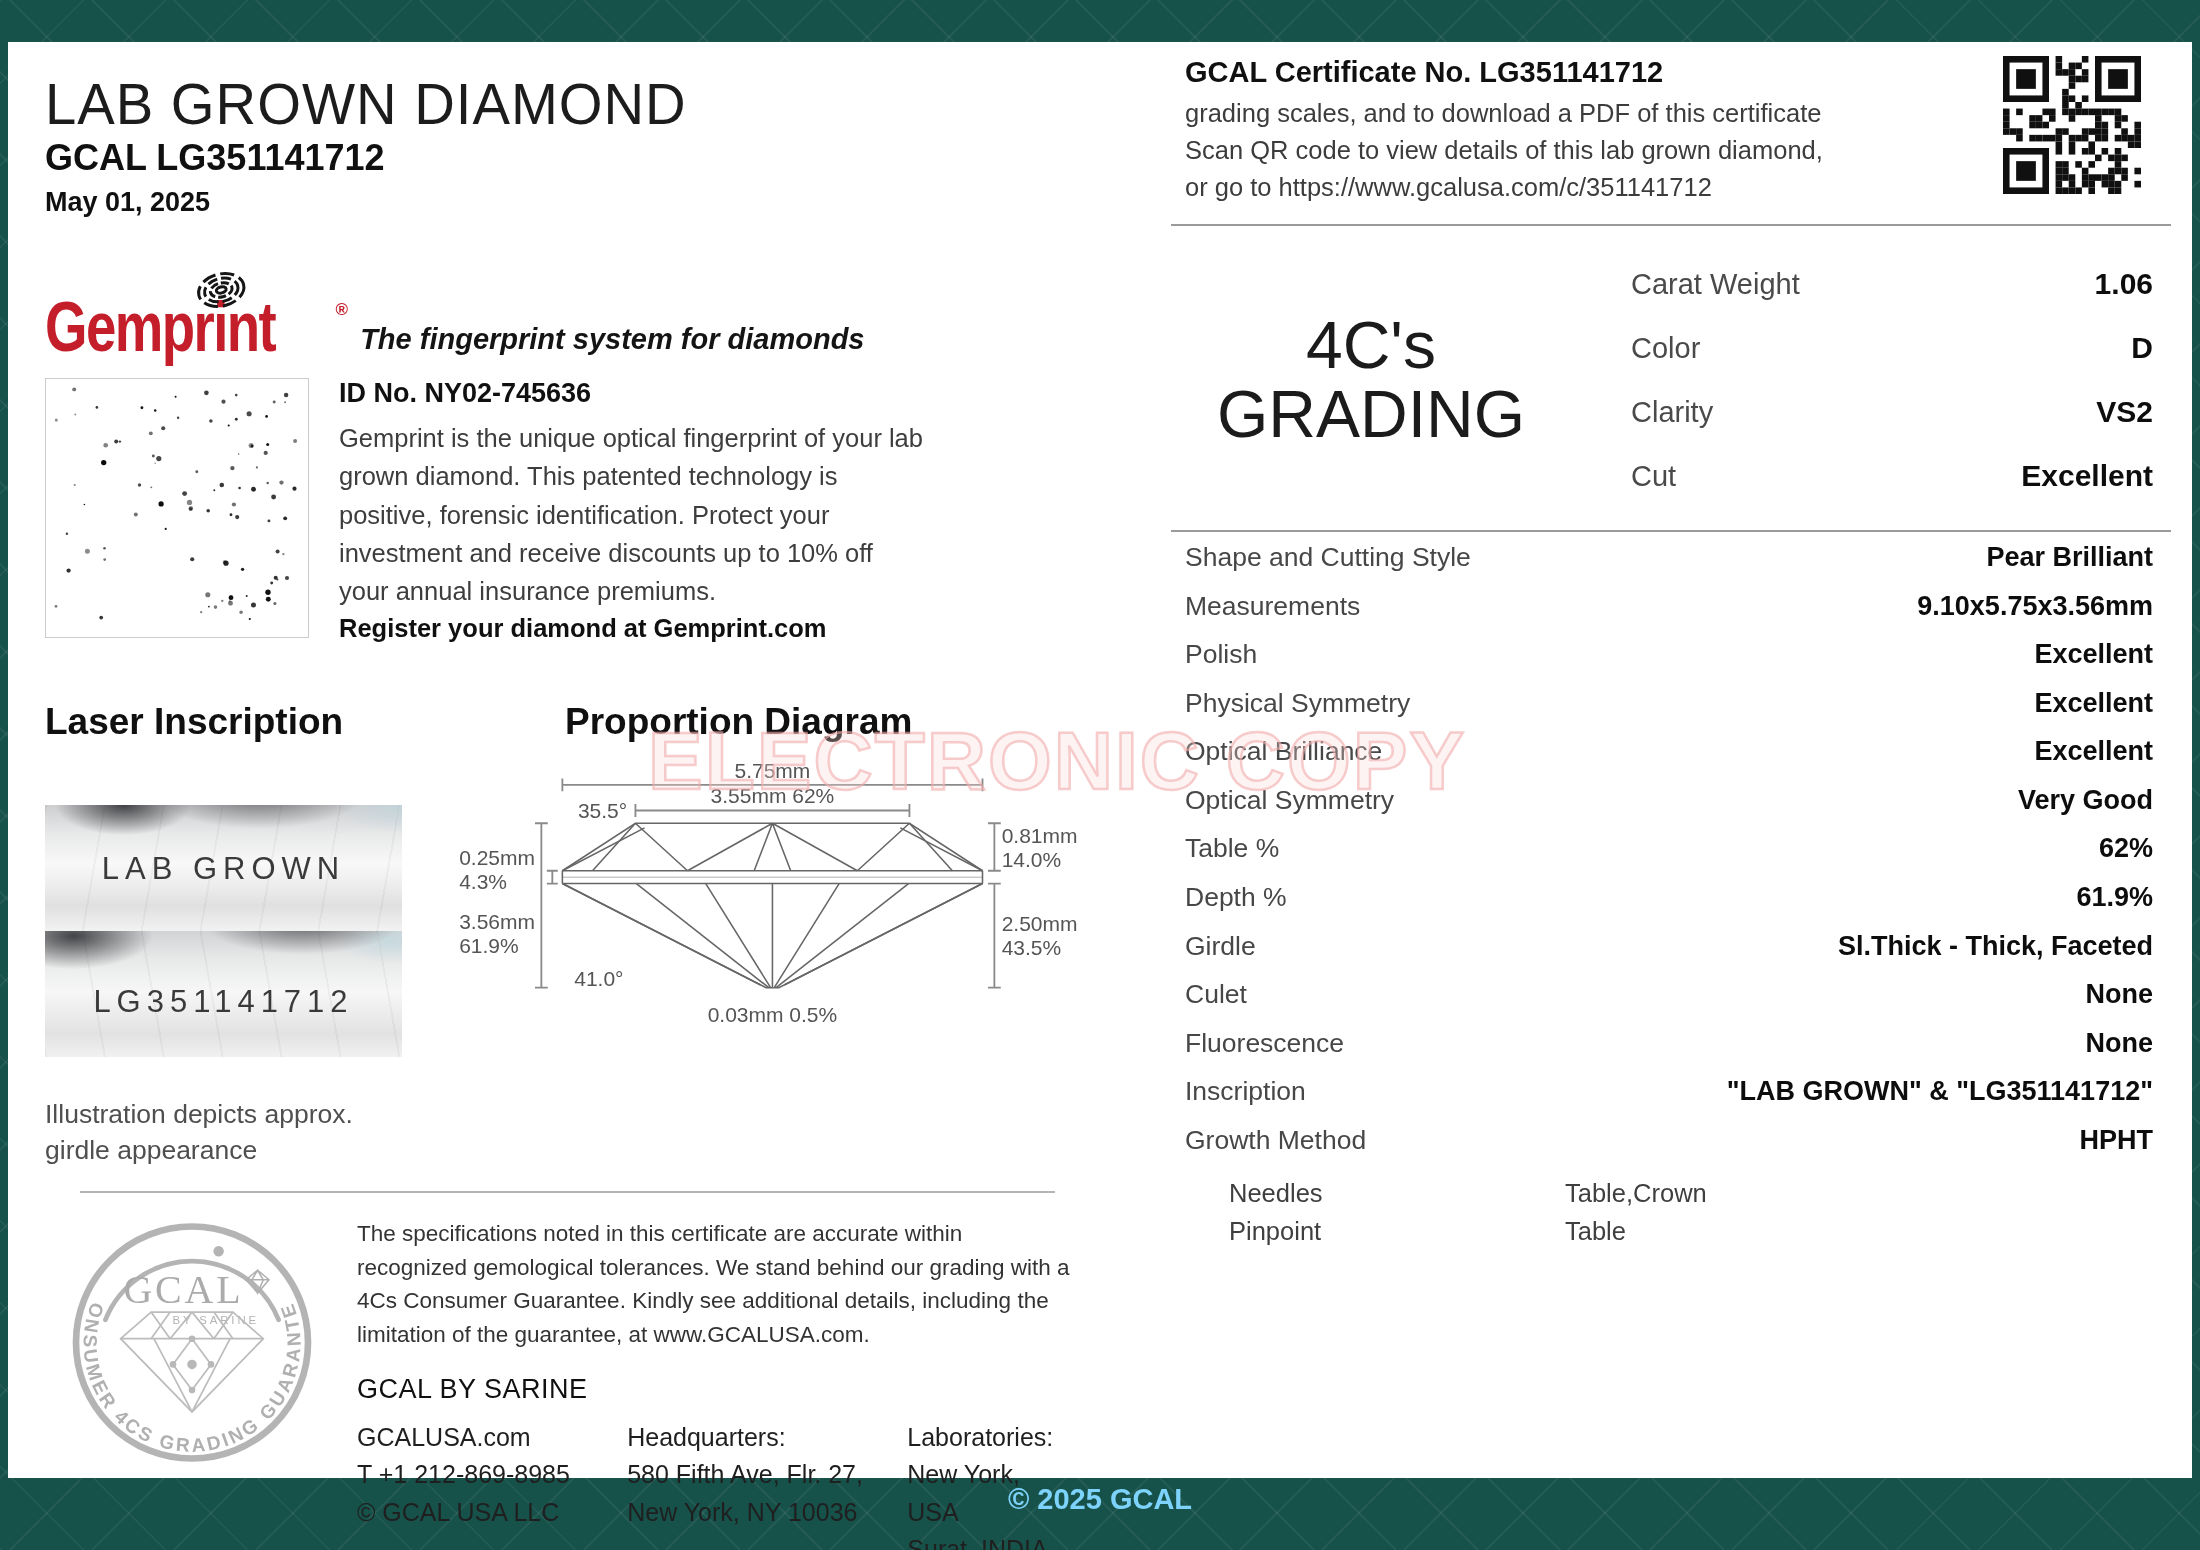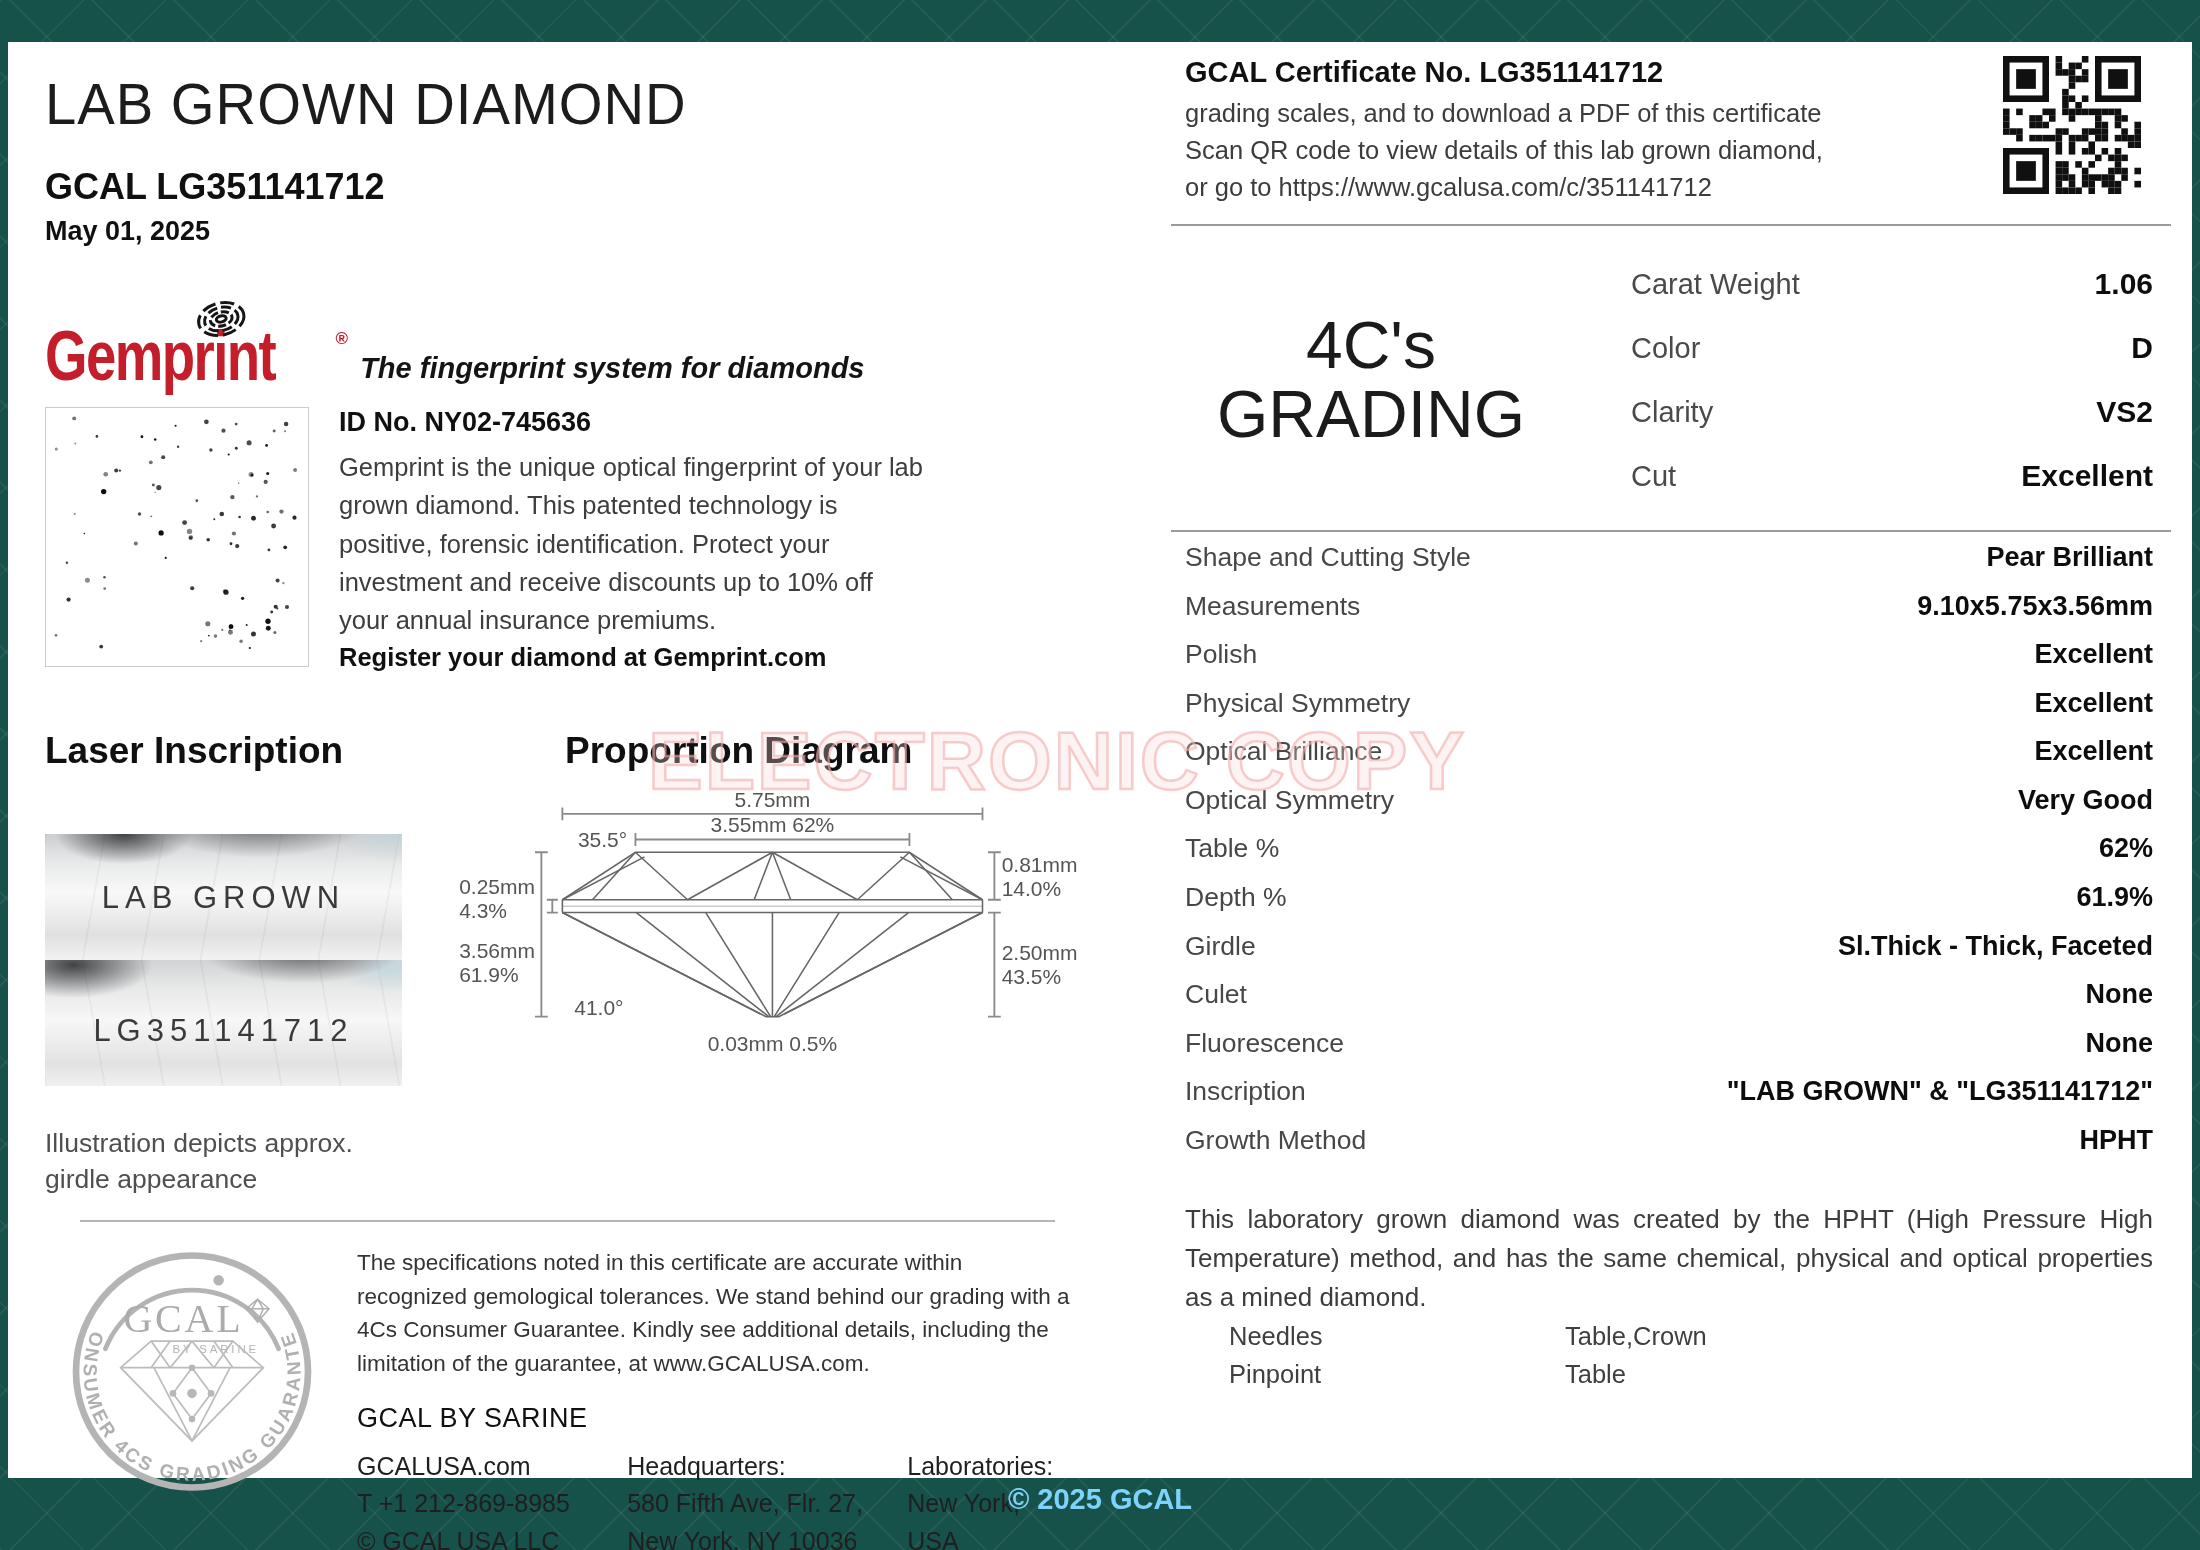--- a/index.html
+++ b/index.html
@@ -22,21 +22,21 @@
     font-size:82px;font-weight:700;letter-spacing:2px;white-space:nowrap;
     color:rgba(250,214,214,0.30);
     -webkit-text-stroke:2.5px rgba(242,172,172,0.6);
   }
   
   .left-col{position:absolute;left:37px;top:0;width:1045px;}
   .right-col{position:absolute;left:1163px;top:0;width:1000px;}
   .rule{height:2px;background:#9a9a9a;border:none;}
   
   .big-title{margin:28px 0 0 0;font-size:58px;font-weight:300;letter-spacing:1px;color:#1c1c1c;transform:scaleX(.97);transform-origin:left;white-space:nowrap;}
-  .cert-code{margin-top:29px;font-size:36px;font-weight:700;color:#101010;}
+  .cert-code{margin-top:0;font-size:36px;font-weight:700;color:#101010;}
   .date{margin-top:8px;font-size:27px;font-weight:700;color:#101010;}
   .gp-row{margin-top:50px;display:flex;align-items:flex-end;height:92px;}
   .gp-logo{position:relative;display:inline-block;}
   .gp-word{display:inline-block;font-size:70px;font-weight:800;letter-spacing:-2px;color:#c41e2b;transform:scaleX(.78);transform-origin:left bottom;line-height:.95;}
   .gp-reg{position:absolute;right:-8px;top:6px;font-size:17px;color:#c41e2b;font-weight:700;}
   .gp-fp{position:absolute;left:148px;top:-26px;}
   .gp-tagline{margin-left:20px;margin-bottom:4px;font-size:29px;font-style:italic;font-weight:700;color:#141414;white-space:nowrap;}
   .gp-info{margin-top:18px;display:flex;}
   .dots-box{width:262px;height:258px;border:1px solid #cccccc;background:#fff;flex:none;}
   .gp-text{margin-left:30px;width:590px;}
@@ -585,21 +585,20 @@
       <div class="s-row">
           <span class="s-label">Inscription</span>
           <span class="s-value">"LAB GROWN" &amp; "LG351141712"</span>
         </div>
       <div class="s-row">
           <span class="s-label">Growth Method</span>
           <span class="s-value">HPHT</span>
         </div>
     </div>
 
-    <p class="method-p">This laboratory grown diamond was created by the HPHT (High Pressure High Temperature) method, and has the same chemical, physical and optical properties as a mined diamond.</p>
 
     <div class="clarity-row">
       <span>Needles</span>
       <span class="clarity-loc">Table,Crown</span>
     </div>
     <div class="clarity-row">
       <span>Pinpoint</span>
       <span class="clarity-loc">Table</span>
     </div>
   </div>

